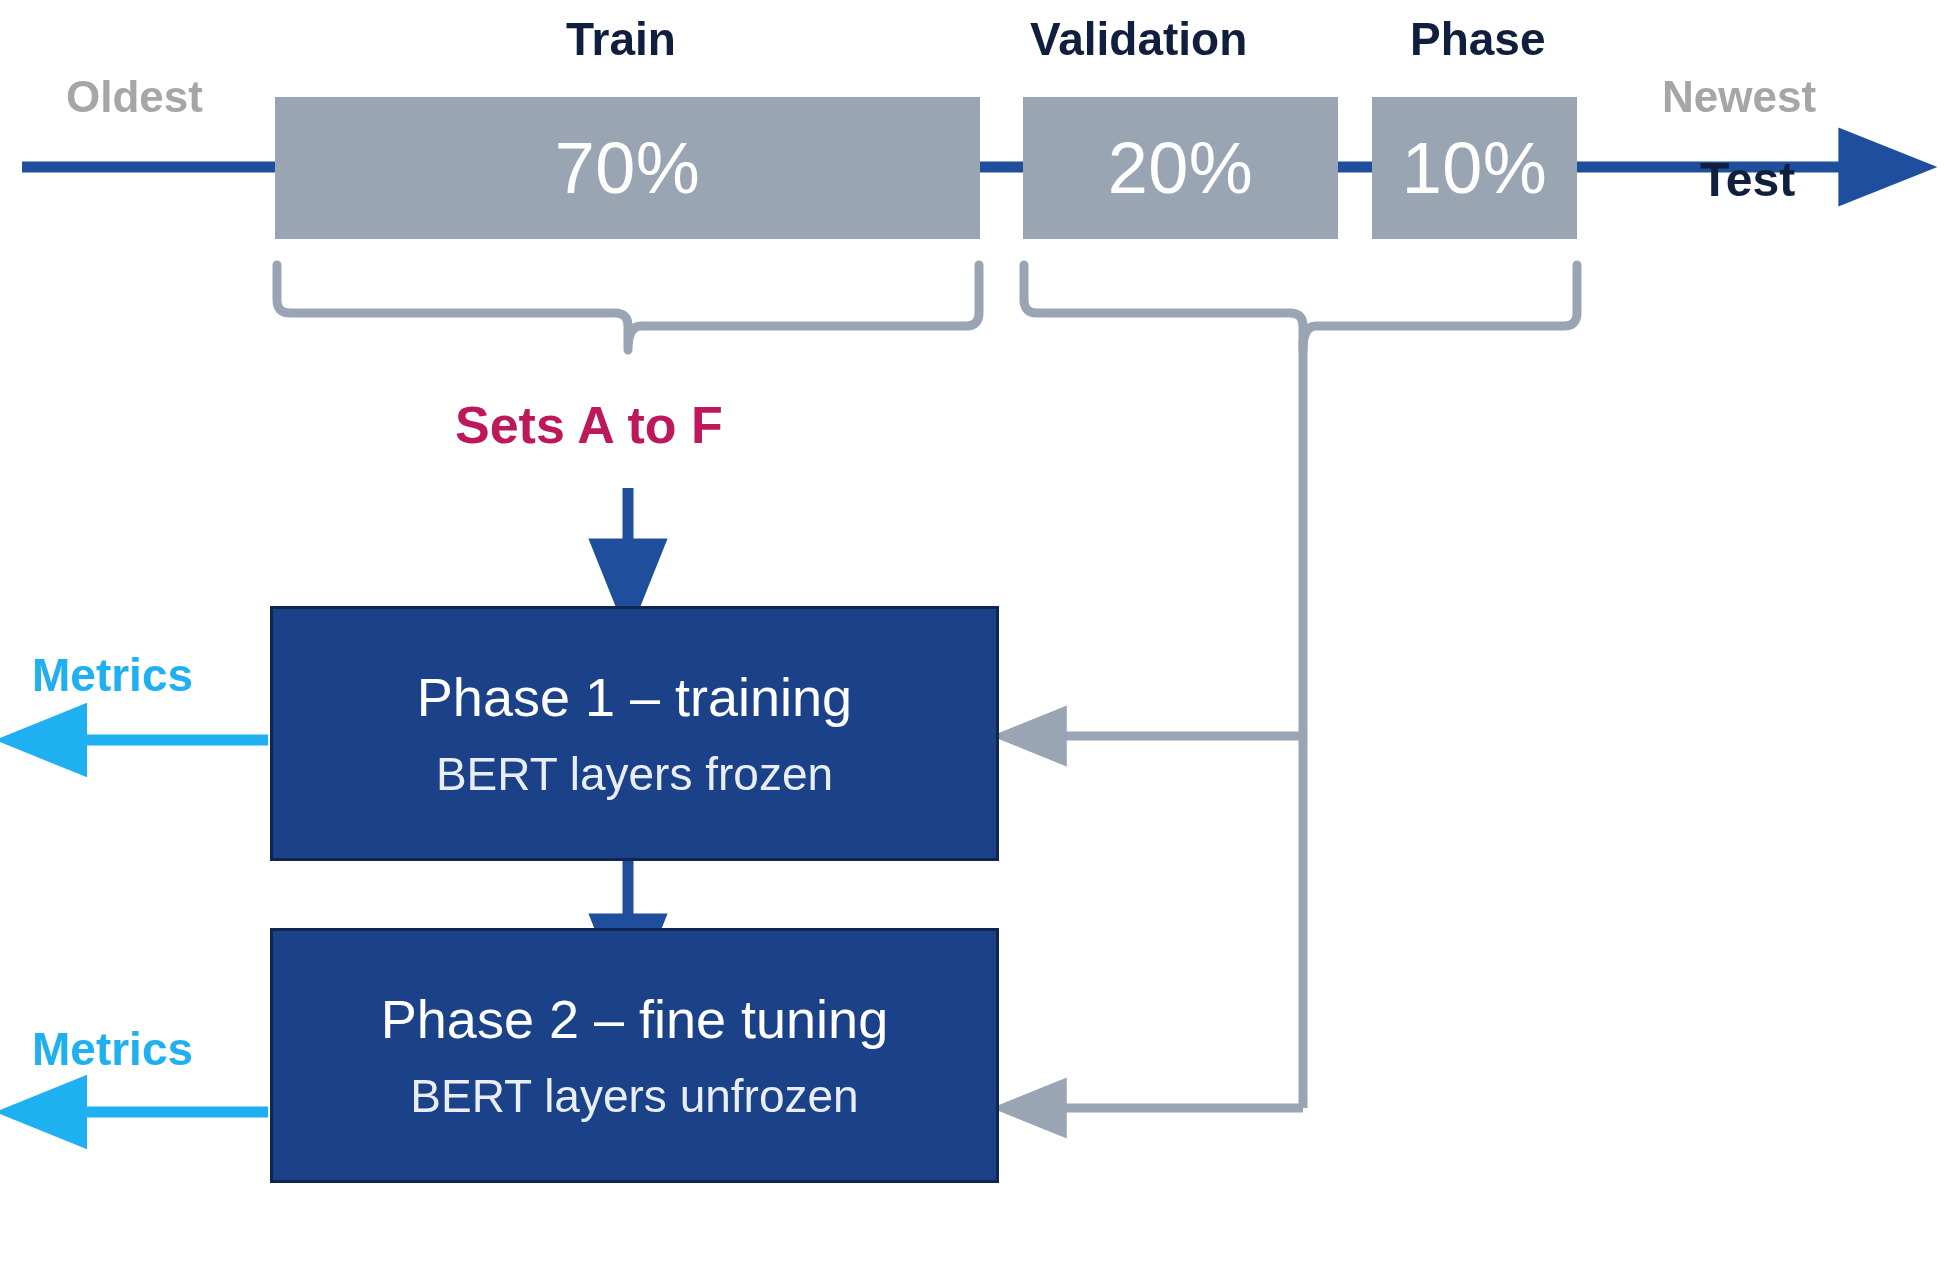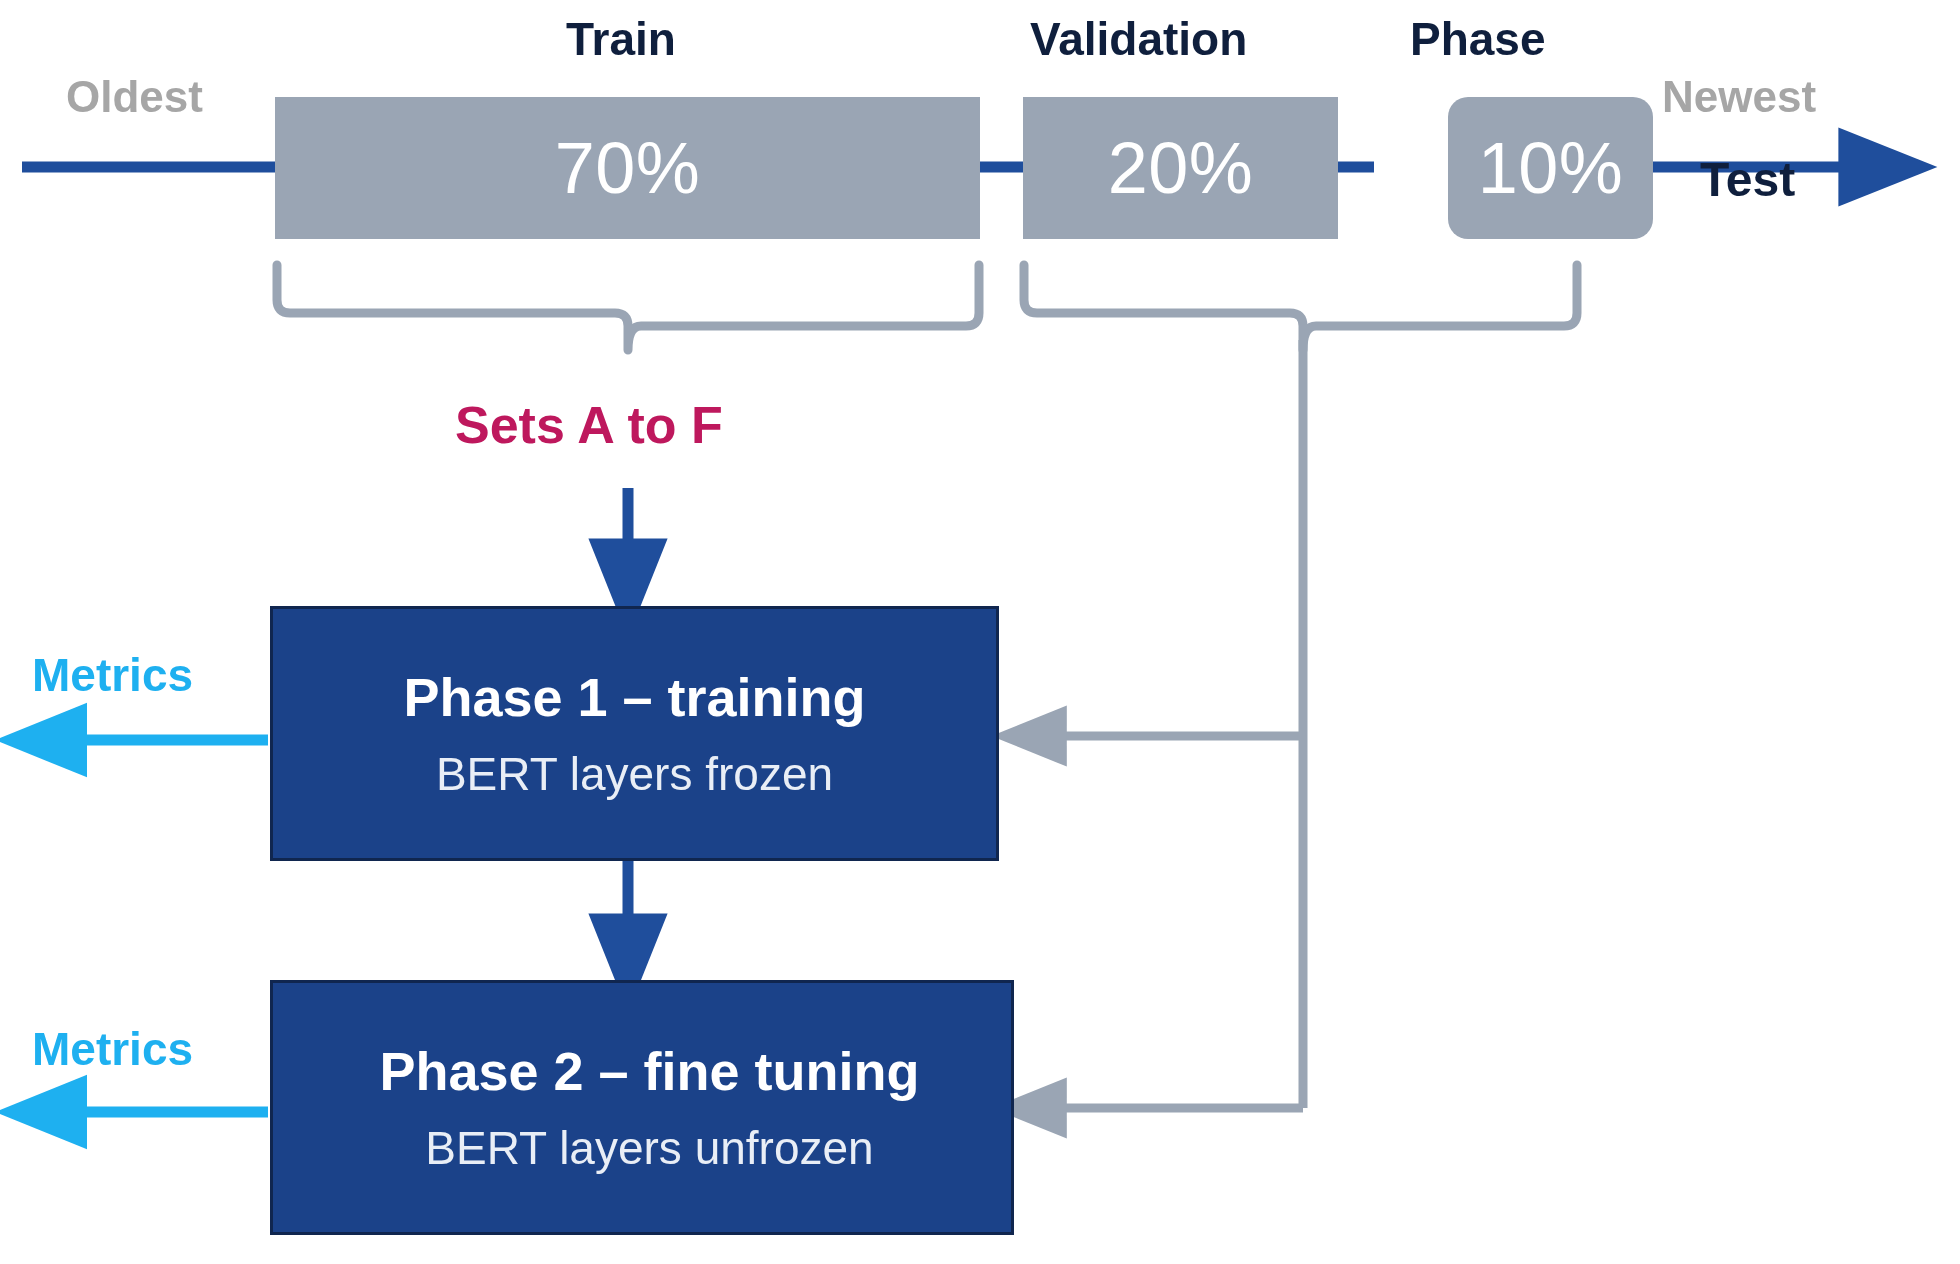--- a/index.html
+++ b/index.html
@@ -11,21 +11,21 @@
   .tl-box .pct{color:#ffffff;font-size:72px;font-weight:400;letter-spacing:0.5px;line-height:1;}
 
   .tl-caption{position:absolute;color:#0f1f3d;font-size:46px;font-weight:bold;white-space:nowrap;}
   .edge-label{position:absolute;color:#a6a6a6;font-size:44px;font-weight:bold;white-space:nowrap;}
   .time-label{position:absolute;color:#0f1f3d;font-size:48px;font-weight:bold;white-space:nowrap;}
   .sets-label{position:absolute;color:#be185d;font-size:52px;font-weight:bold;white-space:nowrap;}
   .metrics-label{position:absolute;color:#1eb0f0;font-size:46px;font-weight:bold;white-space:nowrap;}
 
   .phase-box{position:absolute;background:#1b4289;border:3px solid #10264f;
              display:flex;flex-direction:column;align-items:center;justify-content:center;}
-  .phase-box .ttl{color:#ffffff;font-size:54px;font-weight:bold;line-height:1.05;white-space:nowrap;}
+  .phase-box .ttl{color:#ffffff;font-size:54px;font-weight:normal;line-height:1.05;white-space:nowrap;}
   .phase-box .sub{color:#e9eef6;font-size:46px;font-weight:400;line-height:1.05;white-space:nowrap;margin-top:24px;}
 </style>
 </head>
 <body>
 
 <div id="stage">
 
   <svg id="svg-layer" viewBox="0 0 1960 1264">
     <defs>
       <marker id="navyArrow" markerWidth="10" markerHeight="10" refX="5.6" refY="4" orient="auto" markerUnits="strokeWidth">
@@ -70,40 +70,40 @@
   </svg>
 
   <div class="tl-box" style="left:275px; top:97px; width:705px; height:142px;">
     <span class="pct">70%</span>
   </div>
 
   <div class="tl-box" style="left:1023px; top:97px; width:315px; height:142px;">
     <span class="pct">20%</span>
   </div>
 
-  <div class="tl-box" style="left:1448px; top:97px; width:205px; height:142px;border-radius:20px;">
+  <div class="tl-box" style="left:1372px; top:97px; width:205px; height:142px;">
     <span class="pct">10%</span>
   </div>
 
   <div class="tl-caption" style="left:566px; top:12px;">Train</div>
   <div class="tl-caption" style="left:1030px; top:12px;">Validation</div>
   <div class="tl-caption" style="left:1410px; top:12px;">Phase</div>
 
   <div class="edge-label" style="left:66px; top:72px;">Oldest</div>
   <div class="edge-label" style="left:1662px; top:72px;text-align:center;">Newest</div>
   <div class="time-label" style="left:1700px; top:152px;">Test</div>
 
   <div class="sets-label" style="left:455px; top:395px;">Sets A to F</div>
 
   <div class="phase-box" style="left:270px; top:606px; width:723px; height:249px;">
     <div class="ttl">Phase 1 – training</div>
     <div class="sub">BERT layers frozen</div>
   </div>
 
-  <div class="phase-box" style="left:270px; top:980px; width:723px; height:249px;padding-left:15px;">
+  <div class="phase-box" style="left:270px; top:928px; width:723px; height:249px;">
     <div class="ttl">Phase 2 – fine tuning</div>
     <div class="sub">BERT layers unfrozen</div>
   </div>
 
   <div class="metrics-label" style="left:32px; top:648px;">Metrics</div>
   <div class="metrics-label" style="left:32px; top:1022px;">Metrics</div>
 
 </div>
 
 </body></html>

